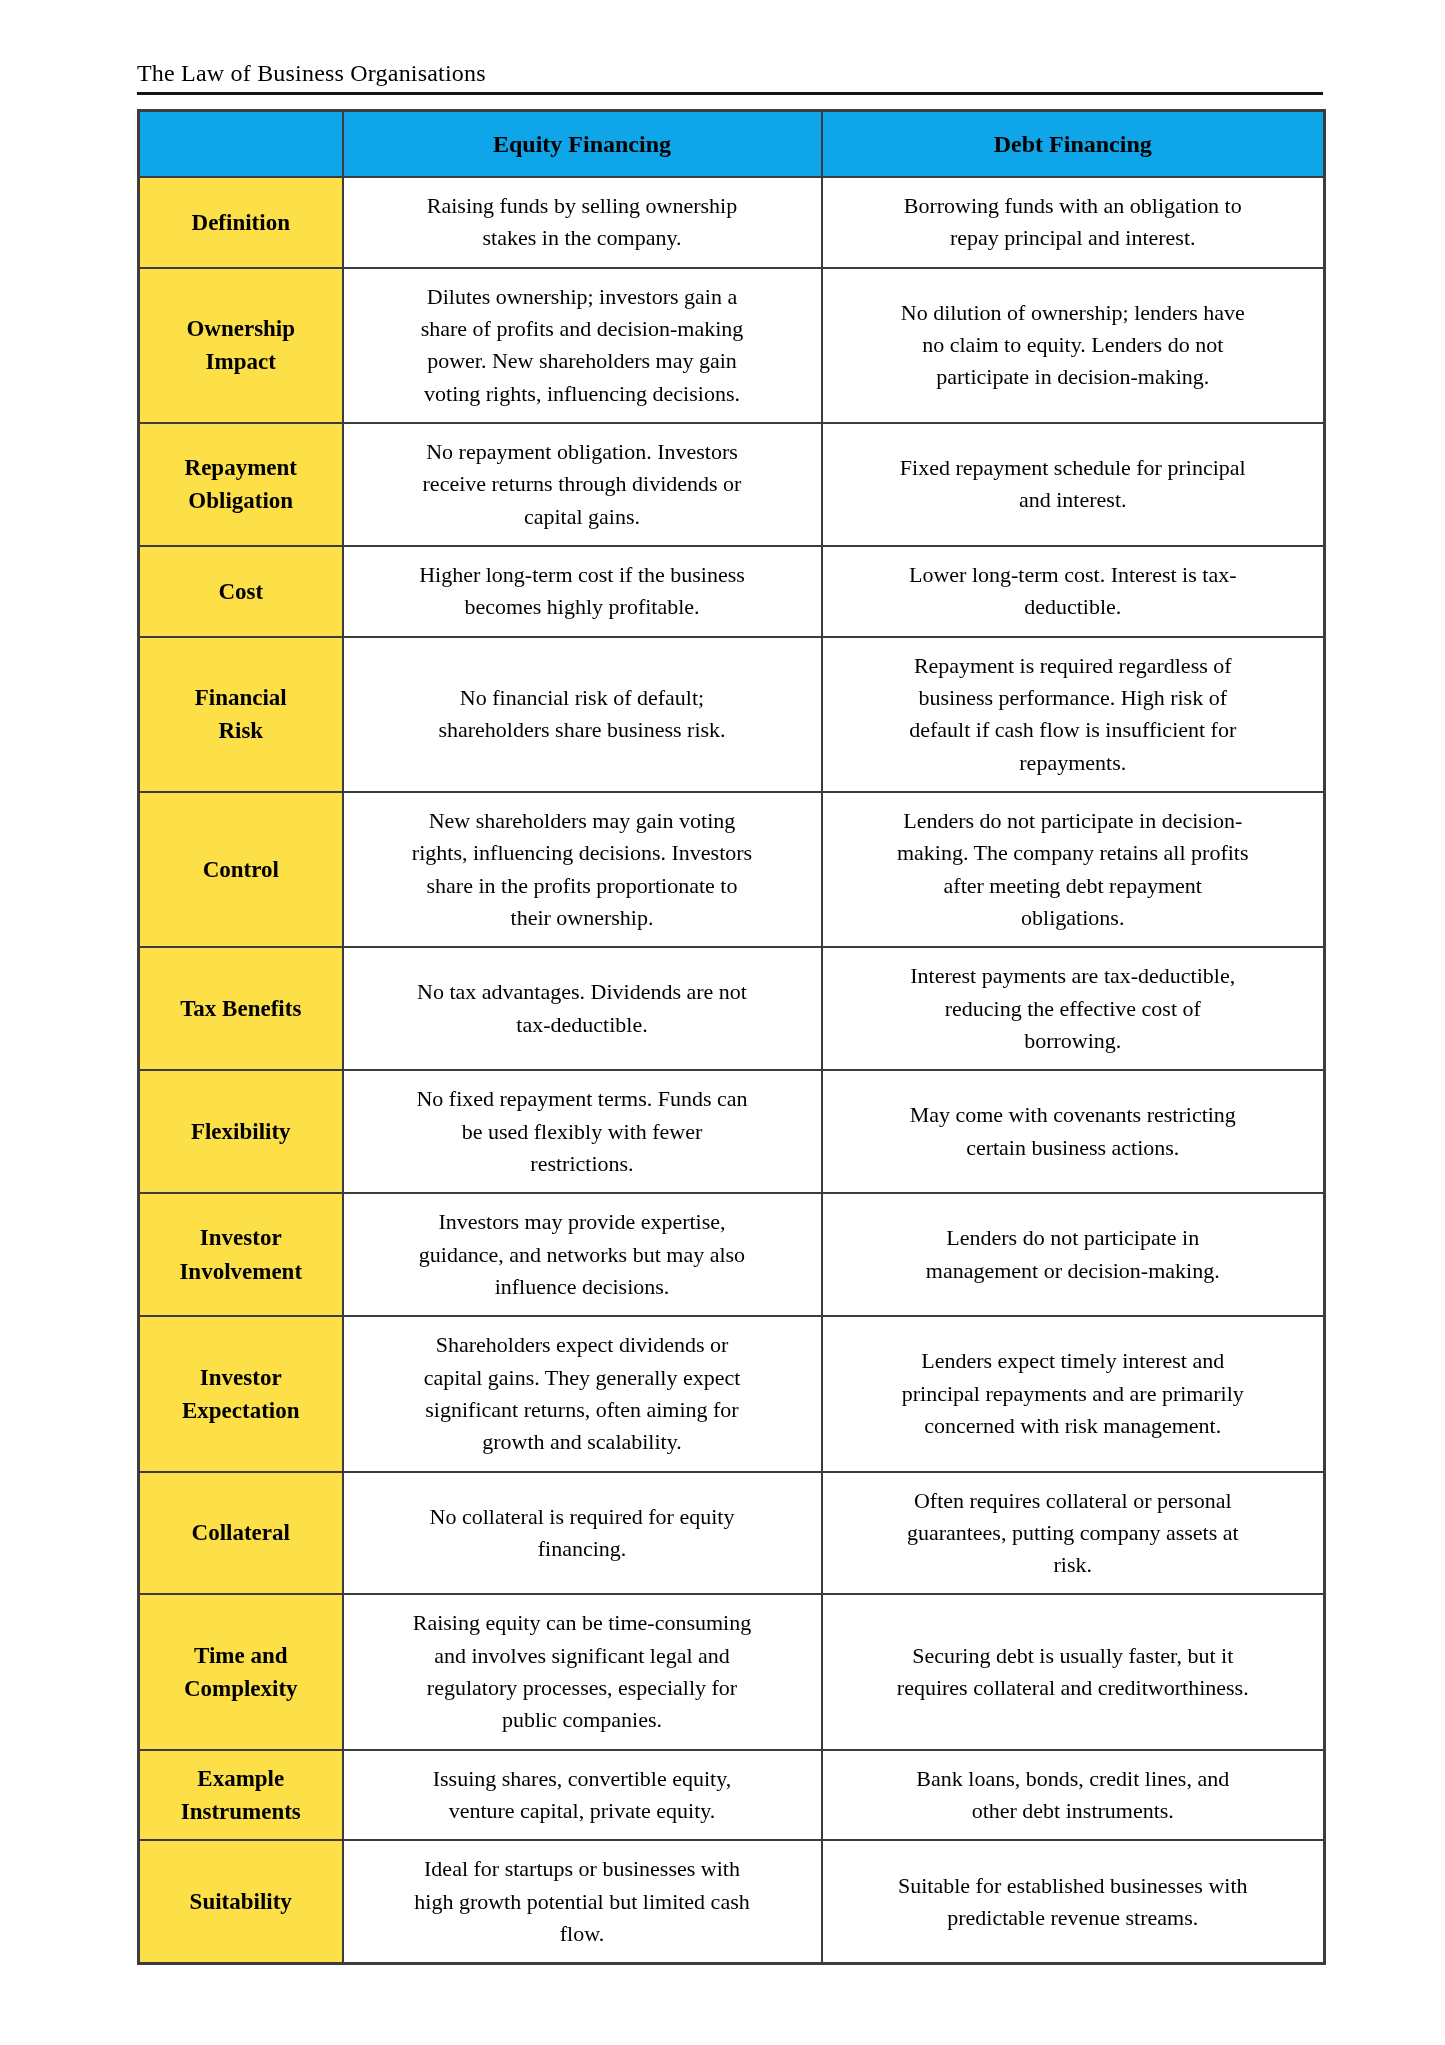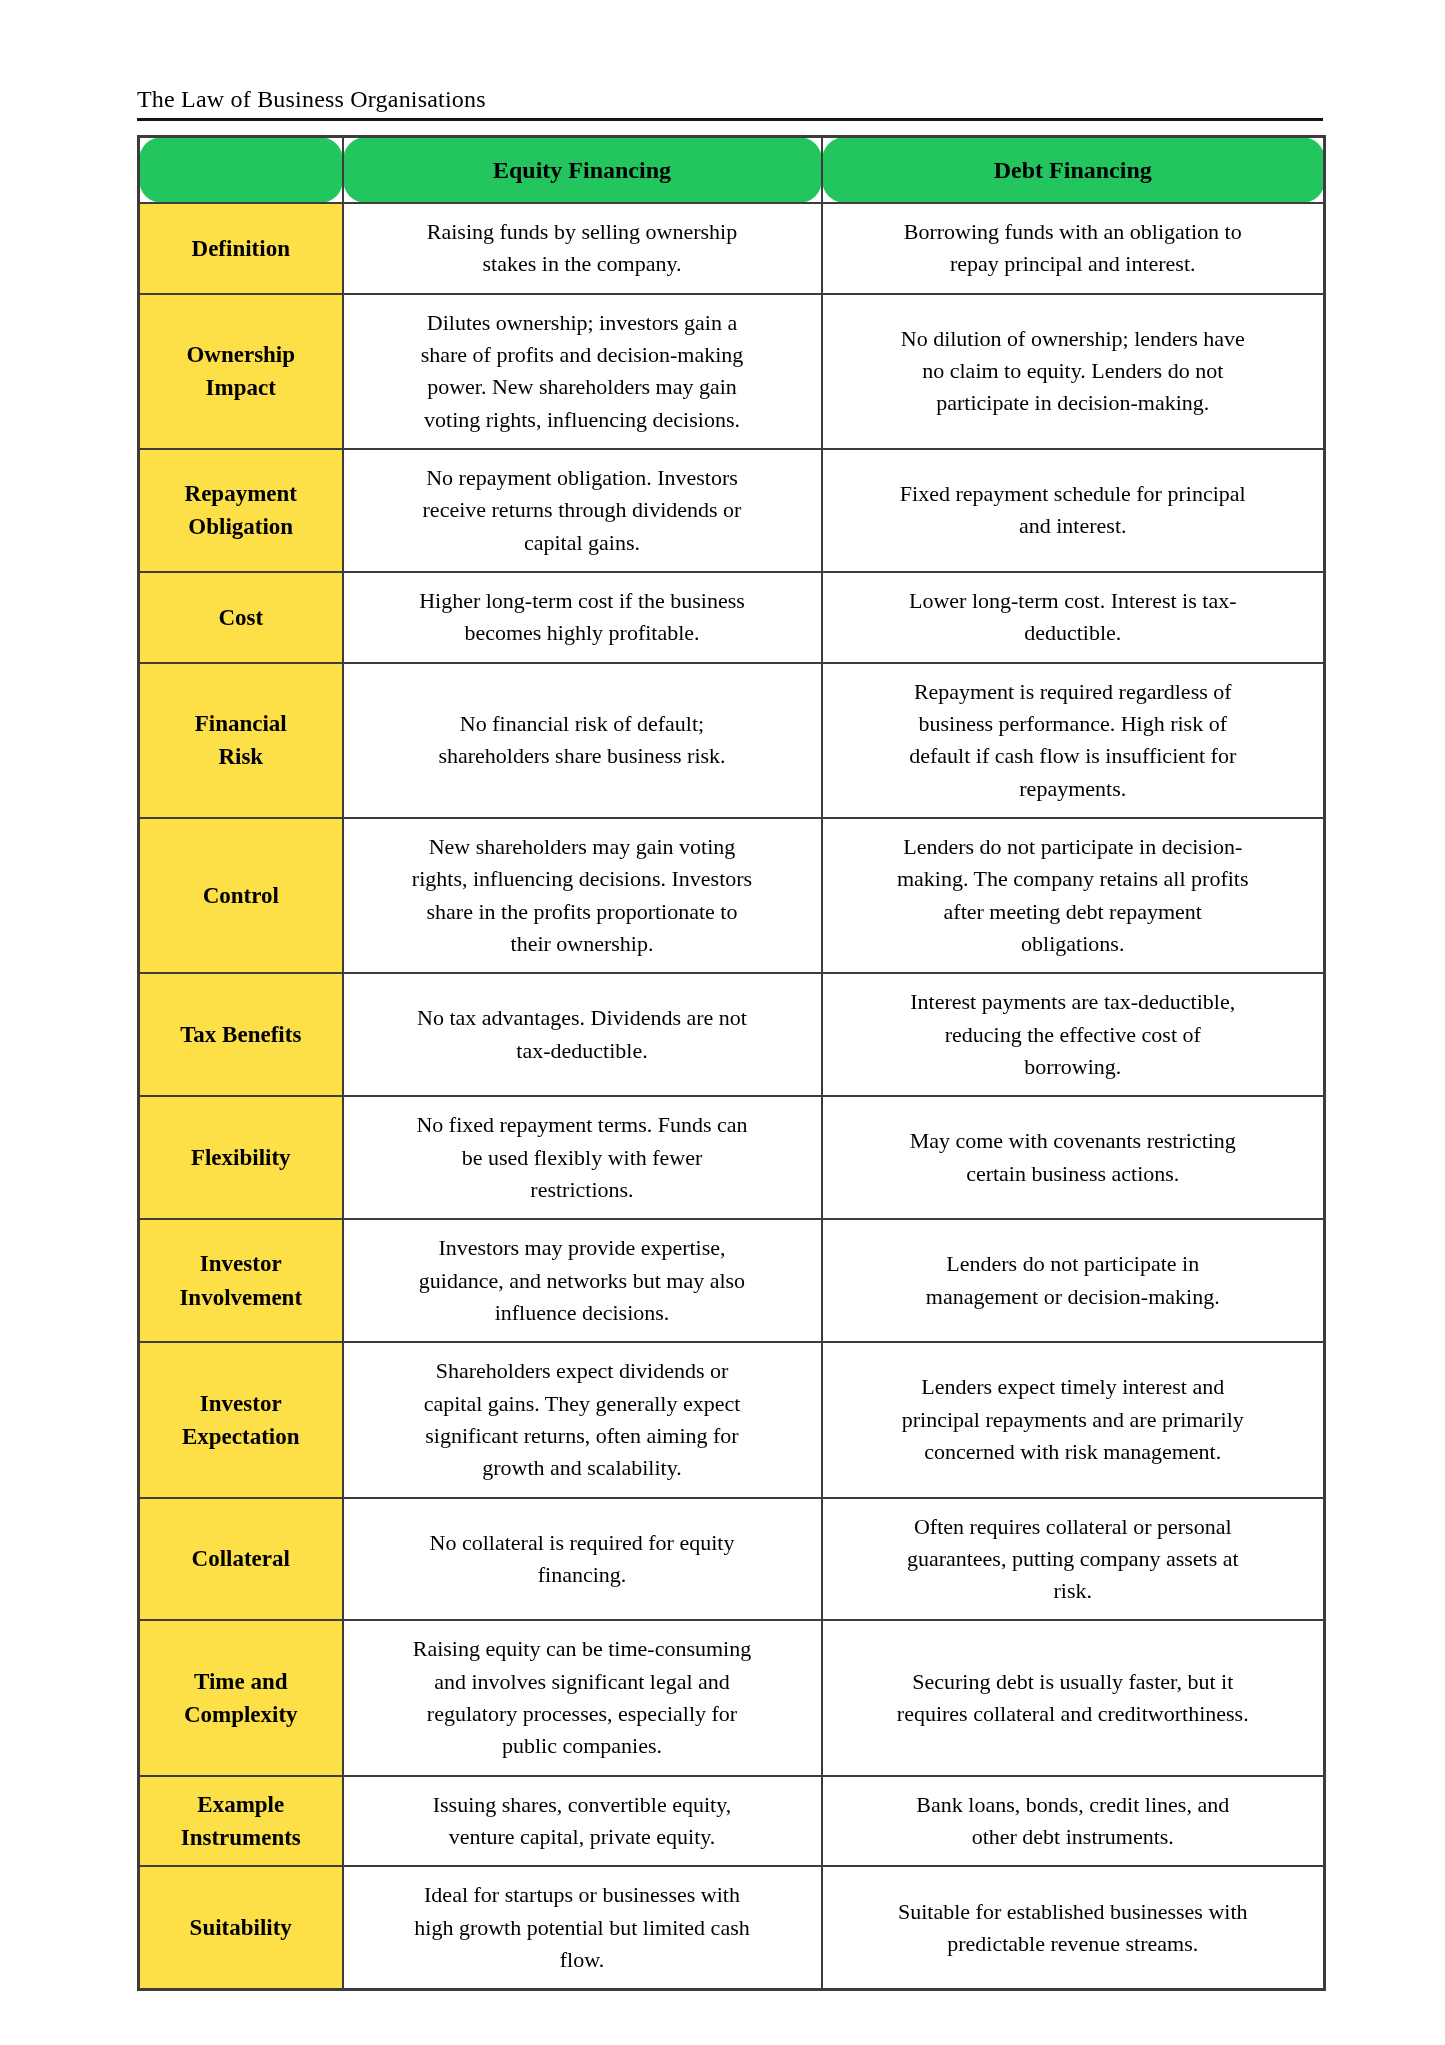--- a/index.html
+++ b/index.html
@@ -13,21 +13,21 @@
     font-family: "Liberation Serif", serif;
     color: #000000;
     position: relative;
     overflow: hidden;
   }
   .content {
     margin-left: 137px;
     margin-right: 122px; 
   }
   .doc-header {
-    padding-top: 86px;
+    padding-top: 60px;
     font-size: 24px;
     letter-spacing: 0.2px;
   }
   .header-rule {
     margin-top: 5px;
     border-bottom: 3px solid #141414;
   }
   .page-title {
     margin-top: 35px;
     font-size: 27px;
@@ -42,25 +42,24 @@
   }
   table.compare th,
   table.compare td {
     border: 2px solid #3c3c3c;
     text-align: center;
     vertical-align: middle;
     white-space: pre-line;
     overflow-wrap: break-word;
   }
   table.compare thead th {
-    background: #22c55e;
+    background: #0ea5e9;
     height: 62px;
     font-size: 24px;
     font-weight: bold;
-    border-radius: 23px;
   }
   table.compare tbody th.row-label {
     background: #fde047;
     font-size: 23px;
     font-weight: bold;
     line-height: 1.45;
     padding: 4px 8px;
   }
   table.compare td {
     background: #ffffff;

